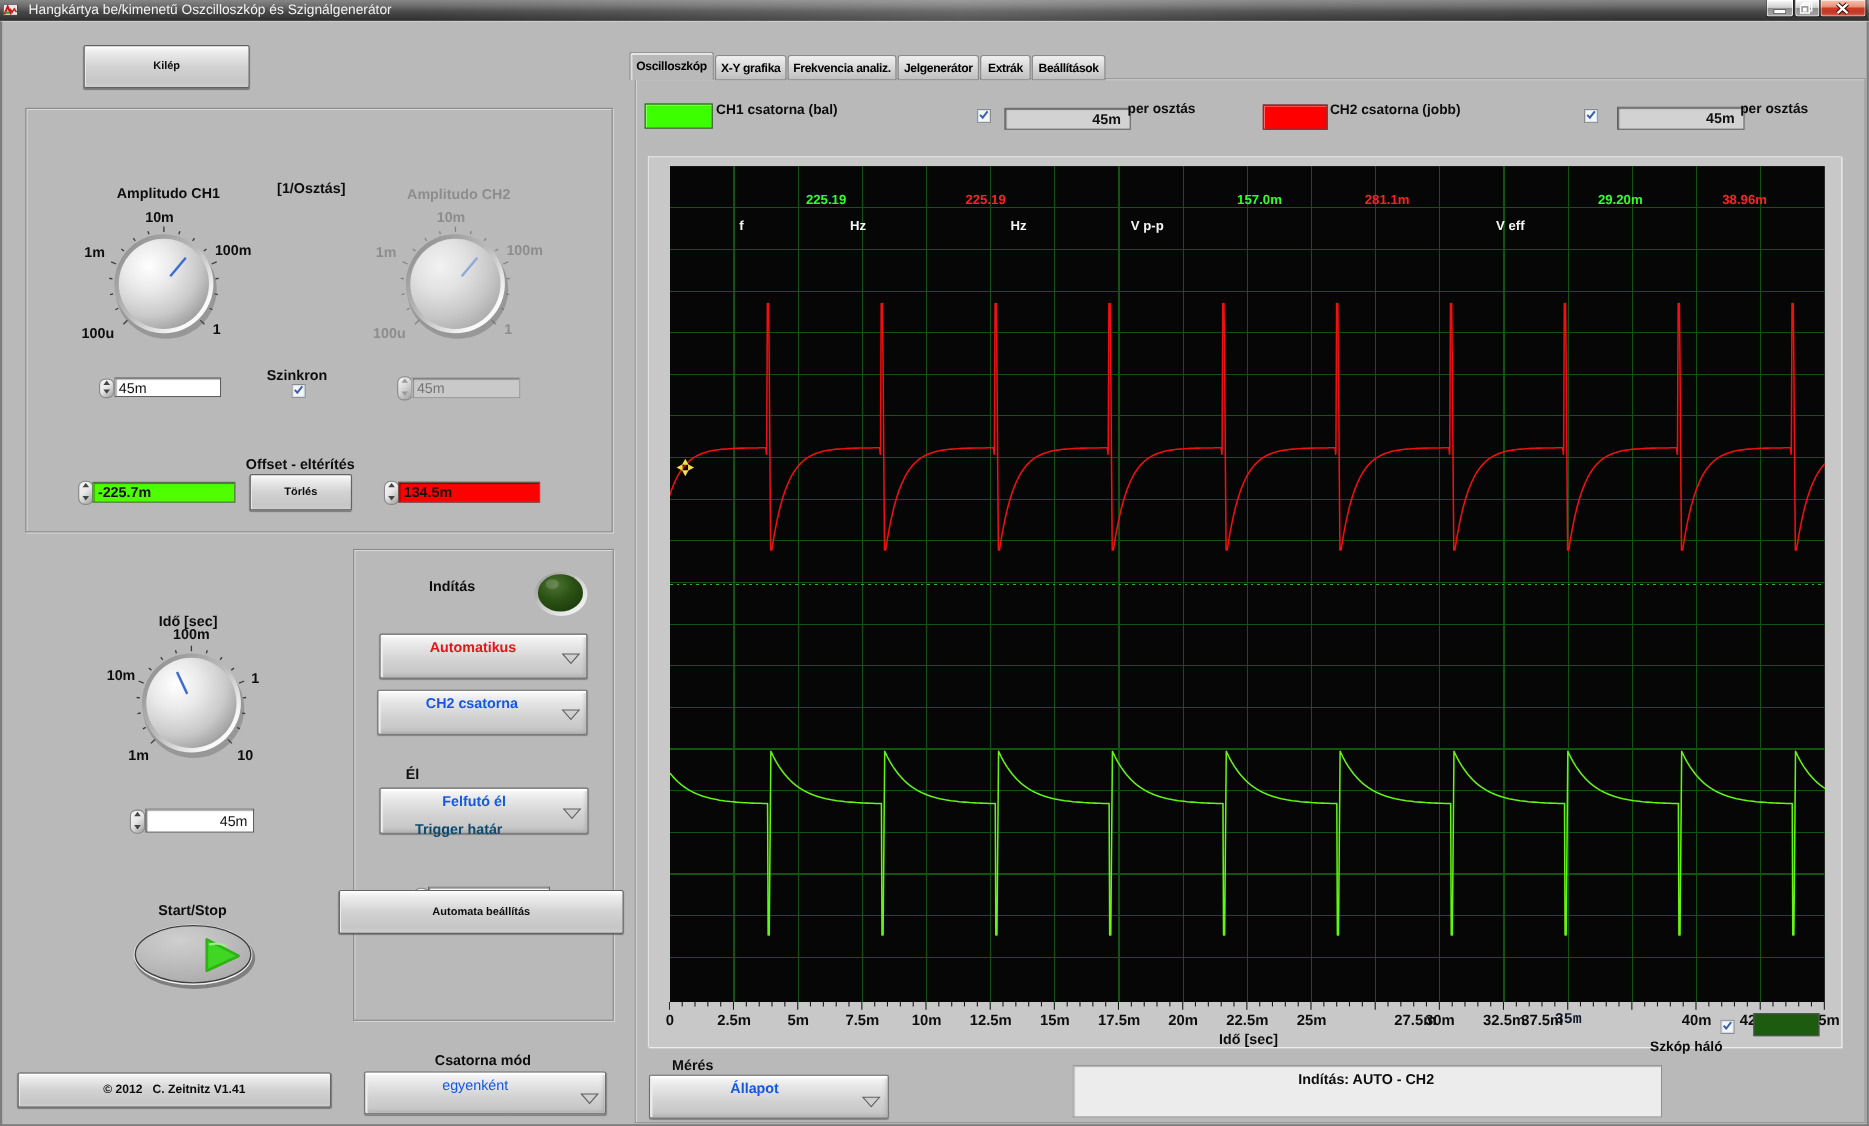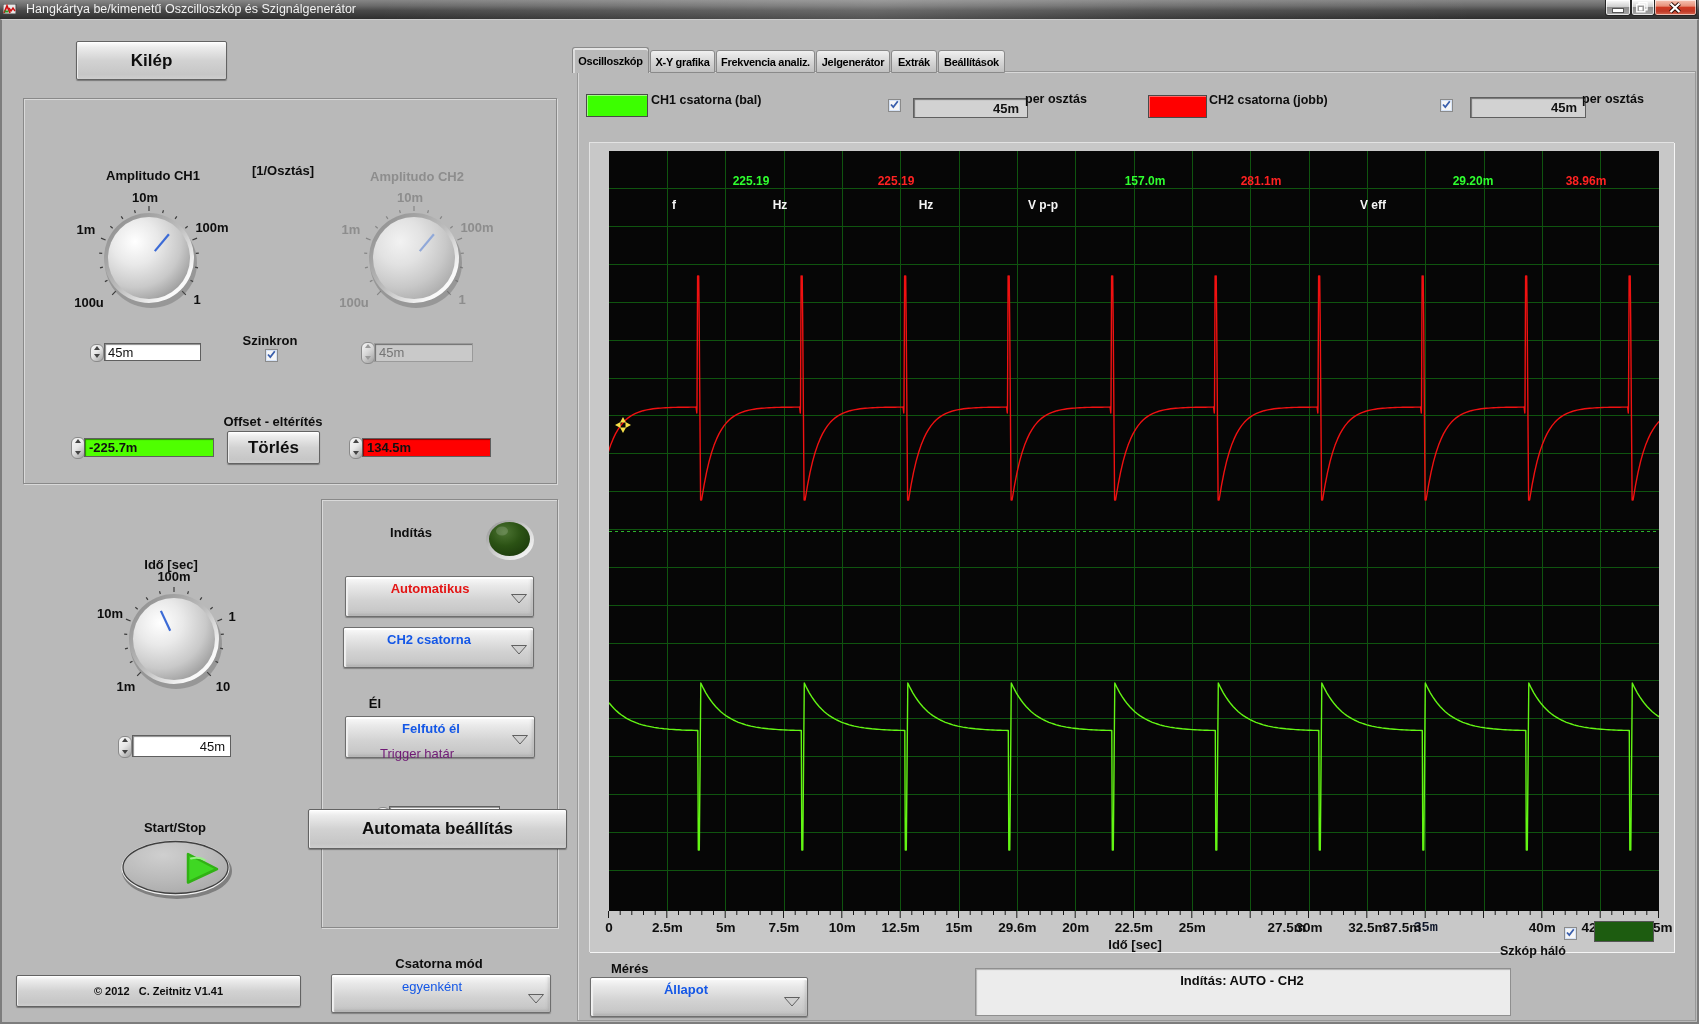--- a/index.html
+++ b/index.html
@@ -1,18 +1,18 @@
 <!DOCTYPE html>
 <html><head><meta charset="utf-8"><style>
 html,body{margin:0;padding:0;}
 body{width:1699px;height:1024px;position:relative;overflow:hidden;
  font-family:"Liberation Sans",sans-serif;background:#b9b9b9;}
 .btn{position:absolute;background:linear-gradient(180deg,#fefefe 0%,#ececec 14%,#d2d2d2 50%,#c6c6c6 88%,#cecece 100%);
  border:1px solid #636363;border-radius:2px;box-shadow:inset 0 1px 0 #fff,inset 1px 0 0 #ececec,0 1px 1px rgba(0,0,0,0.35);
- display:flex;align-items:center;justify-content:center;font-weight:bold;font-size:17px;color:#0d0d0d;}
+ display:flex;align-items:center;justify-content:center;font-weight:bold;font-size:10px;color:#0d0d0d;}
 .dd{position:absolute;background:linear-gradient(180deg,#fbfbfb 0%,#e9e9e9 22%,#d2d2d2 60%,#c3c3c3 100%);
  border:1px solid #6e6e6e;border-radius:2px;box-shadow:inset 0 2px 1px #fff,inset 2px 0 1px #f0f0f0,inset -2px -2px 3px rgba(100,100,100,0.22),0 1px 1px rgba(0,0,0,0.3);}
 .fld{position:absolute;background:#fff;border:1px solid #5f5f5f;box-shadow:inset 1px 1px 1px rgba(0,0,0,0.45);
  font-size:13px;color:#111;display:flex;align-items:center;}
 .gb{position:absolute;border:1px solid #898989;box-shadow:1px 1px 0 #d9d9d9 inset, 1px 1px 0 #d9d9d9;}
 .tab{position:absolute;display:flex;align-items:center;justify-content:center;font-weight:bold;font-size:11px;letter-spacing:-0.3px;white-space:nowrap;border:1px solid #8a8a8a;border-radius:3px 3px 0 0;}
 </style></head><body>
 <div style="position:absolute;left:0;top:0;width:1699px;height:19px;
 background:linear-gradient(180deg,#868686 0%,#6b6b6b 30%,#4a4a4a 55%,#2e2e2e 100%);">
 <div style="position:absolute;left:380px;top:0;width:1100px;height:19px;background:linear-gradient(100deg,rgba(255,255,255,0) 0%,rgba(255,255,255,0.10) 25%,rgba(255,255,255,0.18) 45%,rgba(255,255,255,0.06) 70%,rgba(255,255,255,0) 100%);"></div>
@@ -242,21 +242,21 @@
 <div style="position:absolute;left:429px;top:632px;transform:translateX(-50%);font-weight:bold;font-size:13px;color:#1457e6;white-space:nowrap;">CH2 csatorna</div>
 <svg width="18" height="12" style="position:absolute;left:510px;top:644px" viewBox="0 0 18 12">
 <path d="M1.5 1.5 L16.5 1.5 L9 10 Z" fill="#cfcfcf" stroke="#606060" stroke-width="1"></path>
   </svg>
 <div style="position:absolute;left:375px;top:696px;transform:translateX(-50%);font-weight:bold;font-size:13px;color:#0d0d0d;white-space:nowrap;">Él</div>
 <div class="dd" style="left:345px;top:716px;width:188px;height:40px;"></div>
 <div style="position:absolute;left:431px;top:721px;transform:translateX(-50%);font-weight:bold;font-size:13px;color:#1457e6;white-space:nowrap;">Felfutó él</div>
 <svg width="18" height="12" style="position:absolute;left:511px;top:734px" viewBox="0 0 18 12">
 <path d="M1.5 1.5 L16.5 1.5 L9 10 Z" fill="#cfcfcf" stroke="#606060" stroke-width="1"></path>
   </svg>
-<div style="position:absolute;left:417px;top:746px;transform:translateX(-50%);font-weight:normal;font-size:13px;color:#701a75;white-space:nowrap;">Trigger határ</div>
+<div style="position:absolute;left:417px;top:746px;transform:translateX(-50%);font-weight:bold;font-size:13px;color:#0c4a6e;white-space:nowrap;">Trigger határ</div>
 <div style="position:absolute;left:376px;top:807px;width:12px;height:20px;border-radius:6px;background:linear-gradient(135deg,#f6f6f6,#e8e8e8 45%,#9f9f9f);border:1px solid #8a8a8a;"></div>
 <div style="position:absolute;left:380px;top:809px;width:0;height:0;border-left:3px solid transparent;border-right:3px solid transparent;border-bottom:4px solid #444;"></div>
 <div style="position:absolute;left:380px;top:821px;width:0;height:0;border-left:3px solid transparent;border-right:3px solid transparent;border-top:4px solid #444;"></div>
 <div class="fld" style="left:389px;top:806px;width:105px;height:20px;padding-left:4px;">0.126</div>
 <div class="btn" style="left:308px;top:809px;width:257px;height:38px;">Automata beállítás</div>
 <div style="position:absolute;left:439px;top:956px;transform:translateX(-50%);font-weight:bold;font-size:13px;color:#0d0d0d;white-space:nowrap;">Csatorna mód</div>
 <div class="dd" style="left:331px;top:974px;width:218px;height:37px;"></div>
 <div style="position:absolute;left:432px;top:979px;transform:translateX(-50%);font-weight:normal;font-size:13px;color:#1457e6;white-space:nowrap;text-align:center;">egyenként</div>
 <svg width="18" height="12" style="position:absolute;left:527px;top:993px" viewBox="0 0 18 12">
 <path d="M1.5 1.5 L16.5 1.5 L9 10 Z" fill="#cfcfcf" stroke="#606060" stroke-width="1"></path>
@@ -314,21 +314,21 @@
 <svg width="1054" height="8" style="position:absolute;left:608px;top:911px" viewBox="0 0 1054 8">
     <path d="M0.5 0 V7 M12.2 0 V4 M23.8 0 V4 M35.5 0 V4 M47.2 0 V4 M58.8 0 V7 M70.5 0 V4 M82.2 0 V4 M93.8 0 V4 M105.5 0 V4 M117.2 0 V7 M128.8 0 V4 M140.5 0 V4 M152.2 0 V4 M163.8 0 V4 M175.5 0 V7 M187.2 0 V4 M198.8 0 V4 M210.5 0 V4 M222.2 0 V4 M233.8 0 V7 M245.5 0 V4 M257.2 0 V4 M268.8 0 V4 M280.5 0 V4 M292.2 0 V7 M303.8 0 V4 M315.5 0 V4 M327.2 0 V4 M338.8 0 V4 M350.5 0 V7 M362.2 0 V4 M373.8 0 V4 M385.5 0 V4 M397.2 0 V4 M408.8 0 V7 M420.5 0 V4 M432.2 0 V4 M443.8 0 V4 M455.5 0 V4 M467.2 0 V7 M478.8 0 V4 M490.5 0 V4 M502.2 0 V4 M513.8 0 V4 M525.5 0 V7 M537.2 0 V4 M548.8 0 V4 M560.5 0 V4 M572.2 0 V4 M583.8 0 V7 M595.5 0 V4 M607.2 0 V4 M618.8 0 V4 M630.5 0 V4 M642.2 0 V7 M653.8 0 V4 M665.5 0 V4 M677.2 0 V4 M688.8 0 V4 M700.5 0 V7 M712.2 0 V4 M723.8 0 V4 M735.5 0 V4 M747.2 0 V4 M758.8 0 V7 M770.5 0 V4 M782.2 0 V4 M793.8 0 V4 M805.5 0 V4 M817.2 0 V7 M828.8 0 V4 M840.5 0 V4 M852.2 0 V4 M863.8 0 V4 M875.5 0 V7 M887.2 0 V4 M898.8 0 V4 M910.5 0 V4 M922.2 0 V4 M933.8 0 V7 M945.5 0 V4 M957.2 0 V4 M968.8 0 V4 M980.5 0 V4 M992.2 0 V7 M1003.8 0 V4 M1015.5 0 V4 M1027.2 0 V4 M1038.8 0 V4 M1050.5 0 V7" stroke="#1a1a1a" stroke-width="1"></path>
   </svg>
 <div style="position:absolute;left:609.0px;top:920px;transform:translateX(-50%);font-weight:bold;font-size:13.5px;color:#0d0d0d;white-space:nowrap;">0</div>
 <div style="position:absolute;left:667.333px;top:920px;transform:translateX(-50%);font-weight:bold;font-size:13.5px;color:#0d0d0d;white-space:nowrap;">2.5m</div>
 <div style="position:absolute;left:725.6659999999999px;top:920px;transform:translateX(-50%);font-weight:bold;font-size:13.5px;color:#0d0d0d;white-space:nowrap;">5m</div>
 <div style="position:absolute;left:783.999px;top:920px;transform:translateX(-50%);font-weight:bold;font-size:13.5px;color:#0d0d0d;white-space:nowrap;">7.5m</div>
 <div style="position:absolute;left:842.332px;top:920px;transform:translateX(-50%);font-weight:bold;font-size:13.5px;color:#0d0d0d;white-space:nowrap;">10m</div>
 <div style="position:absolute;left:900.665px;top:920px;transform:translateX(-50%);font-weight:bold;font-size:13.5px;color:#0d0d0d;white-space:nowrap;">12.5m</div>
 <div style="position:absolute;left:958.998px;top:920px;transform:translateX(-50%);font-weight:bold;font-size:13.5px;color:#0d0d0d;white-space:nowrap;">15m</div>
-<div style="position:absolute;left:1017.331px;top:920px;transform:translateX(-50%);font-weight:bold;font-size:13.5px;color:#0d0d0d;white-space:nowrap;">29.6m</div>
+<div style="position:absolute;left:1017.331px;top:920px;transform:translateX(-50%);font-weight:bold;font-size:13.5px;color:#0d0d0d;white-space:nowrap;">17.5m</div>
 <div style="position:absolute;left:1075.664px;top:920px;transform:translateX(-50%);font-weight:bold;font-size:13.5px;color:#0d0d0d;white-space:nowrap;">20m</div>
 <div style="position:absolute;left:1133.9969999999998px;top:920px;transform:translateX(-50%);font-weight:bold;font-size:13.5px;color:#0d0d0d;white-space:nowrap;">22.5m</div>
 <div style="position:absolute;left:1192.33px;top:920px;transform:translateX(-50%);font-weight:bold;font-size:13.5px;color:#0d0d0d;white-space:nowrap;">25m</div>
 <div style="position:absolute;left:1250.663px;top:920px;transform:translateX(-50%);font-weight:bold;font-size:13.5px;color:#0d0d0d;white-space:nowrap;margin-left:36px;">27.5m</div>
 <div style="position:absolute;left:1308.996px;top:920px;transform:translateX(-50%);font-weight:bold;font-size:13.5px;color:#0d0d0d;white-space:nowrap;">30m</div>
 <div style="position:absolute;left:1367.329px;top:920px;transform:translateX(-50%);font-weight:bold;font-size:13.5px;color:#0d0d0d;white-space:nowrap;">32.5m</div>
 <div style="position:absolute;left:1425.662px;top:920px;transform:translateX(-50%);font-weight:bold;font-size:13.5px;color:#0f172a;white-space:nowrap;font-family:Liberation Mono, monospace;">35m</div>
 <div style="position:absolute;left:1402px;top:920px;transform:translateX(-50%);font-weight:bold;font-size:13.5px;color:#0d0d0d;white-space:nowrap;">37.5m</div>
 <div style="position:absolute;left:1542.328px;top:920px;transform:translateX(-50%);font-weight:bold;font-size:13.5px;color:#0d0d0d;white-space:nowrap;">40m</div>
 <div style="position:absolute;left:1600.661px;top:920px;transform:translateX(-50%);font-weight:bold;font-size:13.5px;color:#0d0d0d;white-space:nowrap;">42.5m</div>

